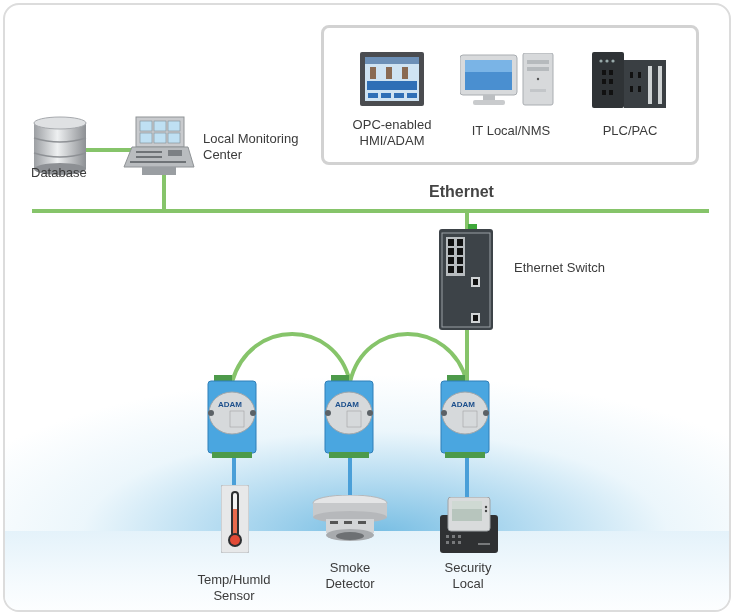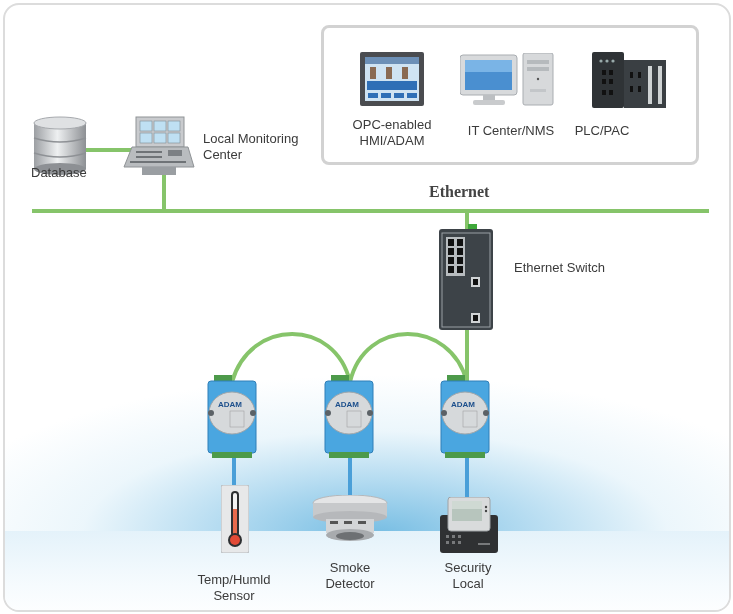--- a/index.html
+++ b/index.html
@@ -5,21 +5,21 @@
   html, body { margin:0; padding:0; background:#ffffff; }
   body { width:733px; height:614px; position:relative; overflow:hidden; font-family:"Liberation Sans", sans-serif; color:#3a3a3a; }
   .frame { position:absolute; left:3px; top:3px; width:724px; height:605px; border:2px solid #dcdcdc; border-radius:16px; background:#fff; overflow:hidden; }
   .glow { position:absolute; left:-40px; top:370px; width:820px; height:160px;
     background: radial-gradient(ellipse 55% 100% at 50% 100%, rgba(110,185,225,0.95) 0%, rgba(150,205,235,0.7) 35%, rgba(200,230,245,0.35) 65%, rgba(255,255,255,0) 100%); }
   .floor { position:absolute; left:0; top:526px; width:100%; height:90px;
     background: linear-gradient(#e4f2fa, #f6fbfe 60%, #ffffff); }
   .top-box { position:absolute; left:321px; top:25px; width:372px; height:134px; border:3px solid #d2d2d2; border-radius:8px; background:#fff; }
   .label { position:absolute; font-size:13px; color:#3b3b3b; line-height:16px; text-align:center; white-space:nowrap; }
   .label.left { text-align:left; }
-  .eth-title { position:absolute; left:429px; top:183px; font-size:16px; font-weight:bold; color:#444;font-family:Liberation Serif, serif; }
+  .eth-title { position:absolute; left:429px; top:183px; font-size:16px; font-weight:bold; color:#444; }
   svg.wires { position:absolute; left:0; top:0; }
   .abs { position:absolute; }
 </style>
 </head>
 <body>
 
 <div class="frame">
   <div class="glow"></div>
   <div class="floor"></div>
 </div>
@@ -69,42 +69,42 @@
   <rect x="5" y="7" width="47" height="30" fill="#4a8fd0"></rect>
   <rect x="5" y="7" width="47" height="12" fill="#7ab4e6"></rect>
   <rect x="23" y="42" width="12" height="6" fill="#bcbfc2"></rect>
   <rect x="13" y="47" width="32" height="5" rx="2" fill="#c9cbcd"></rect>
   <rect x="63" y="0" width="30" height="52" rx="2" fill="#d7d9db" stroke="#a9adb1"></rect>
   <rect x="67" y="7" width="22" height="4" fill="#b6babd"></rect>
   <rect x="67" y="14" width="22" height="4" fill="#b6babd"></rect>
   <circle cx="78" cy="26" r="1.2" fill="#555"></circle>
   <rect x="70" y="36" width="16" height="3" fill="#c3c6c9"></rect>
 </svg>
-<div class="label" style="left:456px;top:123px;width:110px">IT Center/NMS</div>
+<div class="label" style="left:456px;top:123px;width:110px">IT Local/NMS</div>
 
 <svg class="abs" style="left:592px;top:52px" width="74" height="56">
   <rect x="0" y="0" width="32" height="56" rx="2" fill="#2f3336"></rect>
   <rect x="32" y="8" width="42" height="48" fill="#3a3f43"></rect>
   <circle cx="9" cy="9" r="1.6" fill="#9aa"></circle>
   <circle cx="15" cy="9" r="1.6" fill="#9aa"></circle>
   <circle cx="21" cy="9" r="1.6" fill="#9aa"></circle>
   <rect x="10" y="18" width="4" height="5" fill="#111"></rect>
     <rect x="17" y="18" width="4" height="5" fill="#111"></rect>
   <rect x="10" y="27" width="4" height="5" fill="#111"></rect>
     <rect x="17" y="27" width="4" height="5" fill="#111"></rect>
   <rect x="10" y="38" width="4" height="5" fill="#111"></rect>
     <rect x="17" y="38" width="4" height="5" fill="#111"></rect>
   <rect x="38" y="20" width="3" height="6" fill="#111"></rect>
     <rect x="46" y="20" width="3" height="6" fill="#111"></rect>
   <rect x="38" y="34" width="3" height="6" fill="#111"></rect>
     <rect x="46" y="34" width="3" height="6" fill="#111"></rect>
   <rect x="56" y="14" width="4" height="38" fill="#cfd3d4"></rect>
   <rect x="66" y="14" width="4" height="38" fill="#cfd3d4"></rect>
 </svg>
-<div class="label" style="left:562px;top:123px;width:80px">PLC/PAC</div>
+<div class="label" style="left:590px;top:123px;width:80px">PLC/PAC</div>
 
 <svg class="abs" style="left:33px;top:116px" width="54" height="60">
   <defs>
     <linearGradient id="dbg" x1="0" x2="1">
       <stop offset="0" stop-color="#9c9fa3"></stop>
         <stop offset="0.45" stop-color="#eef0f1"></stop>
         <stop offset="1" stop-color="#8d9094"></stop>
     </linearGradient>
   </defs>
   <rect x="1" y="7" width="52" height="46" fill="url(#dbg)"></rect>

